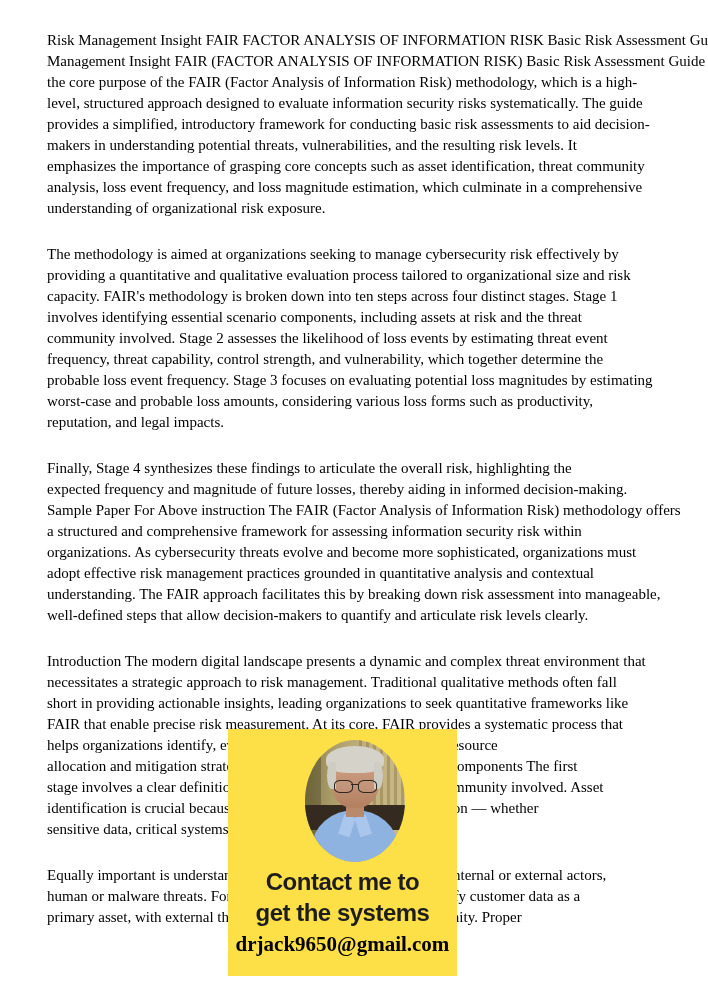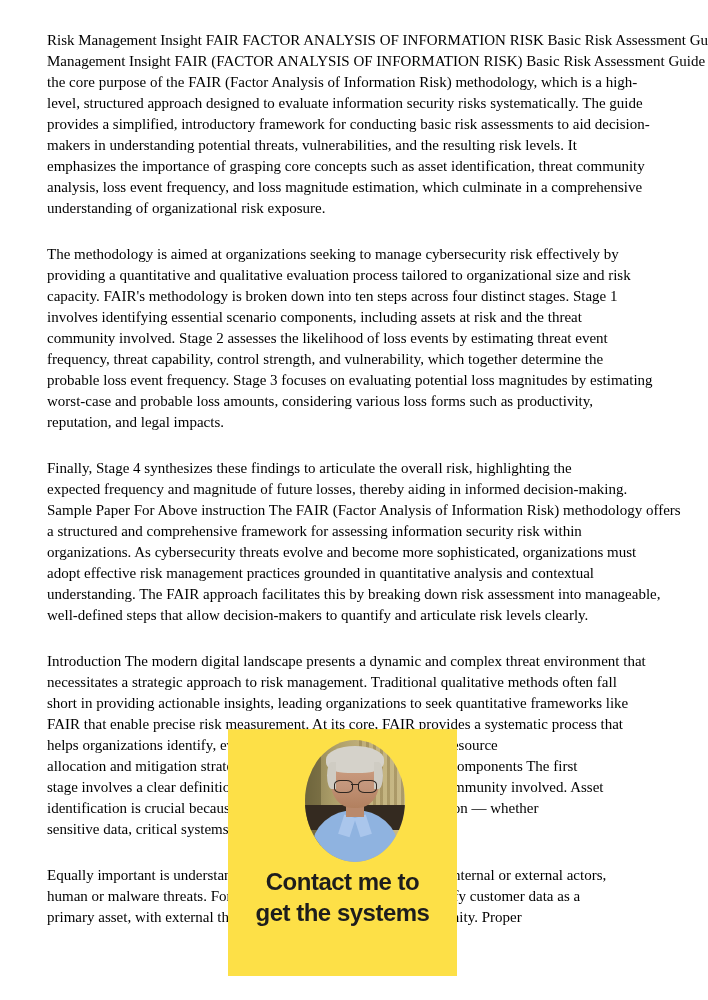--- a/index.html
+++ b/index.html
@@ -186,15 +186,16 @@
       <div class="photo-hair-left"></div>
       <div class="photo-hair-right"></div>
       <div class="photo-glasses-left"></div>
       <div class="photo-glasses-right"></div>
       <div class="photo-glasses-bridge"></div>
     </div>
     <div class="card-heading">
       <div>Contact me to</div>
       <div>get the systems</div>
     </div>
+    <div class="card-email">drjack9650@gmail.com</div>
   </div>
 
 </div>
 
 </body></html>

